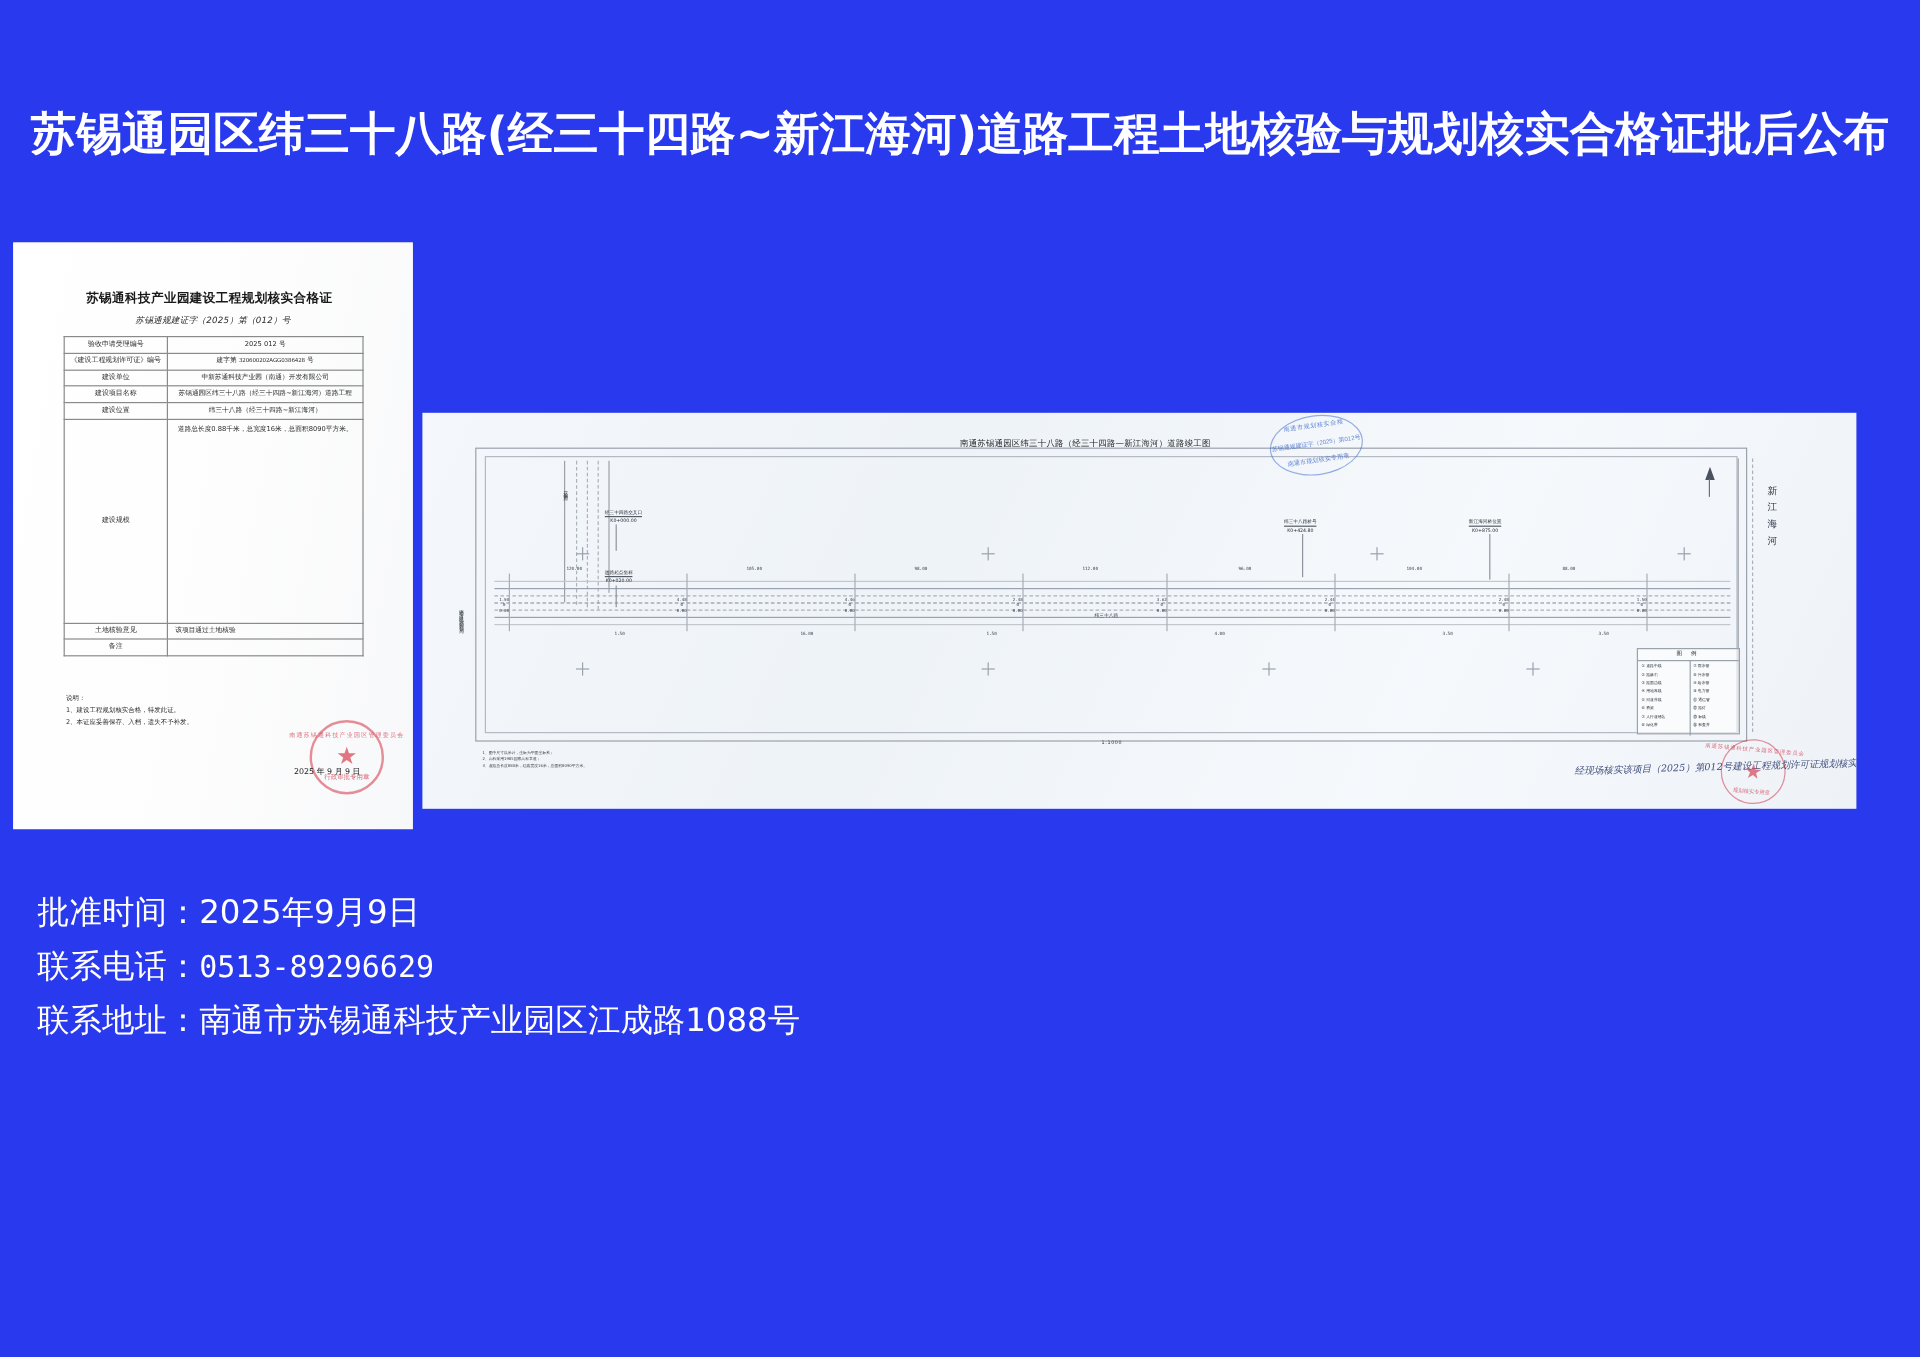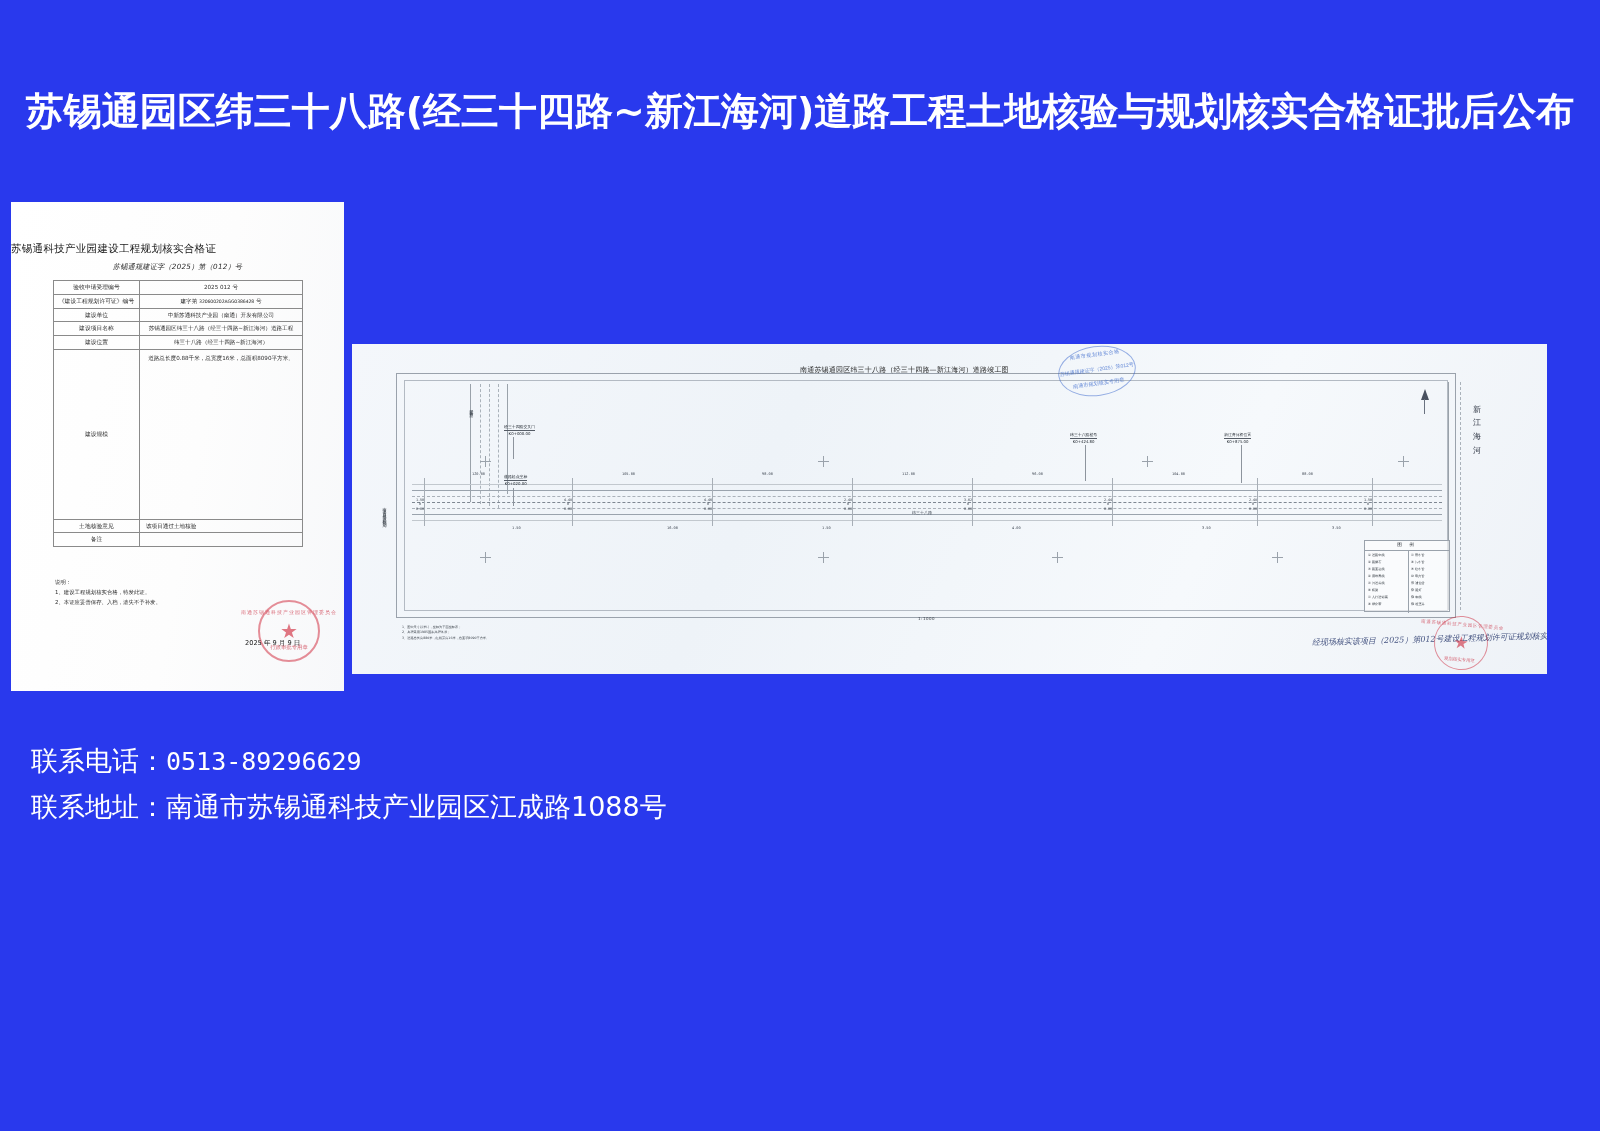--- a/index.html
+++ b/index.html
@@ -26,22 +26,22 @@
 
   
   #cert-scan {
     position:absolute; left:11px; top:202px; width:333px; height:489px;
     background:#ffffff;
     overflow:hidden;
   }
   #cert-inner { position:absolute; left:0; top:0; width:333px; height:489px;
     background:linear-gradient(100deg,#ffffff 0%,#fdfdfd 55%,#f7f8fa 100%); }
   .cert-title {
-    position:absolute; left:0; top:40px; width:266px; text-align:left;
-    font-size:10.5px; font-weight:normal; color:#1a1a1a;
+    position:absolute; left:0; top:40px; width:266px; text-align:right;
+    font-size:10.5px; font-weight:bold; color:#1a1a1a;
     font-family:"DejaVu Sans","Liberation Sans",sans-serif;
     letter-spacing:0.3px;
   }
   .cert-subtitle {
     position:absolute; left:0; top:60px; width:333px; text-align:center;
     font-size:7.2px; color:#2a2a2a; letter-spacing:0.2px;
     font-family:"DejaVu Sans","Liberation Sans",sans-serif;
     font-style:italic;
   }
   #cert-table {
@@ -521,18 +521,21 @@
   <div id="handwriting">经现场核实该项目（2025）第012号建设工程规划许可证规划核实合格。</div>
   <div id="dwg-red-seal">
     <div class="arc">南通苏锡通科技产业园区管理委员会</div>
     <div class="star">★</div>
     <div class="bot">规划核实专用章</div>
   </div>
 </div>
 
 <div id="info-block">
   <div class="info-row">
+    <span class="label">批准时间：</span><span class="value">2025年9月9日</span>
+  </div>
+  <div class="info-row">
     <span class="label">联系电话：</span><span class="value mono">0513-89296629</span>
   </div>
   <div class="info-row">
     <span class="label">联系地址：</span><span class="value">南通市苏锡通科技产业园区江成路1088号</span>
   </div>
 </div>
 
 </body></html>

